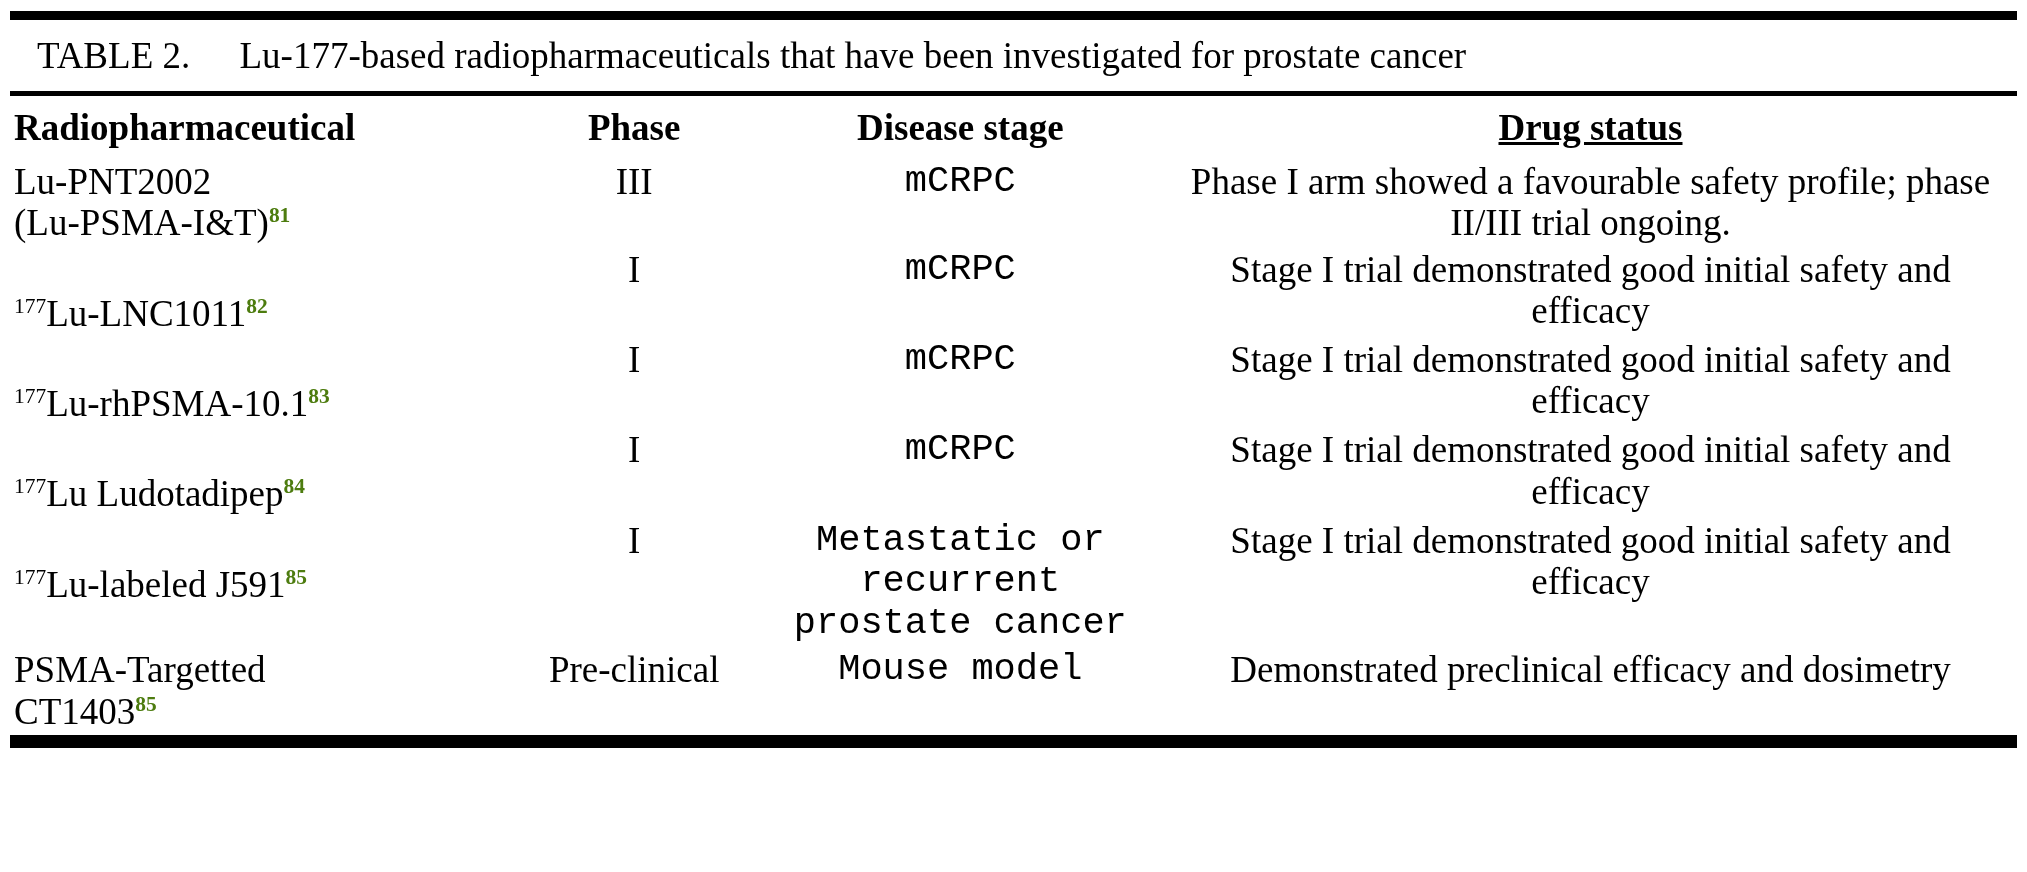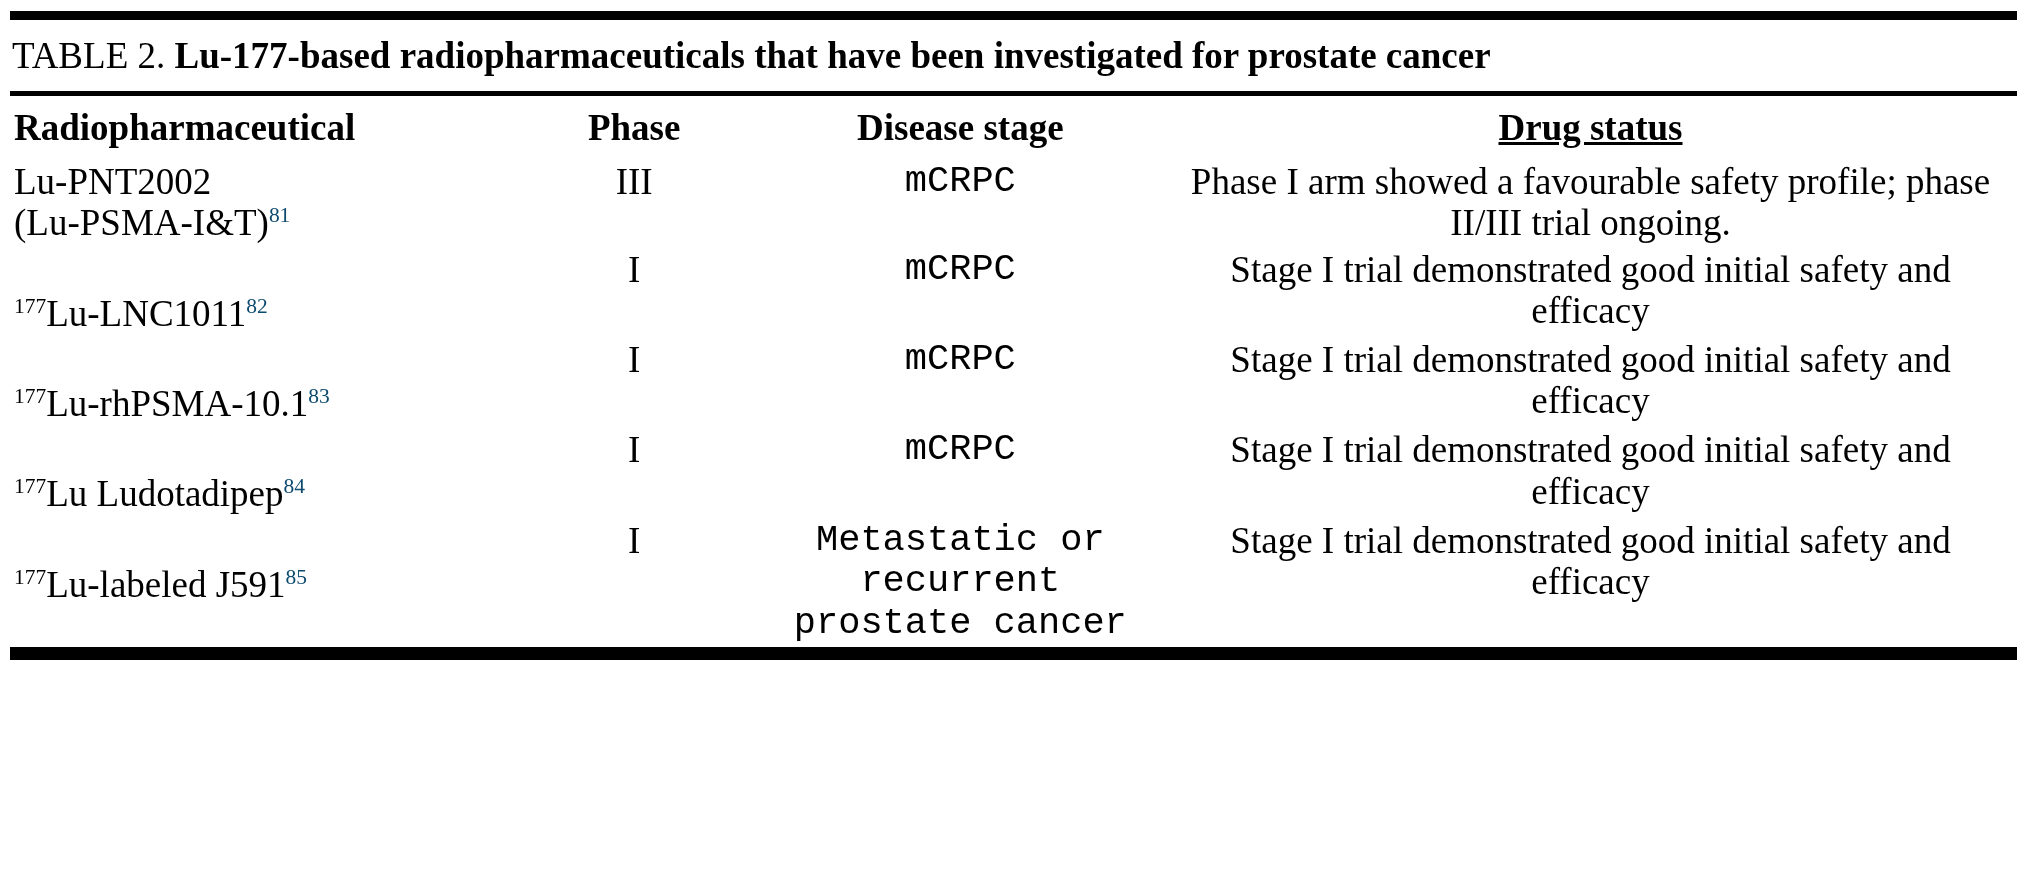--- a/index.html
+++ b/index.html
@@ -43,22 +43,22 @@
     background: #000;
   }
 
   
   .caption {
     font-size: 37px;
     line-height: 1.05;
     padding: 17px 2px 15px 2px;
     white-space: nowrap;
   }
-  .caption .cap-label { font-weight: 400; }
-  .caption .cap-title { font-weight: 700; }
+  .caption .cap-label { font-weight: 400; margin-left: 25px; }
+  .caption .cap-title { font-weight: 400; margin-left: 40px; }
 
   
   table.data {
     width: 100%;
     border-collapse: collapse;
     table-layout: fixed;
     font-size: 37px;
   }
   table.data col.c-drug   { width: 25.0%; }
   table.data col.c-phase  { width: 12.2%; }
@@ -103,21 +103,22 @@
 
   sup.iso {
     font-size: 0.58em;
     vertical-align: super;
     line-height: 0;
   }
   sup.ref {
     font-size: 0.58em;
     vertical-align: super;
     line-height: 0;
-    color: #0c4a6e;
+    color: #4d7c0f;
+    font-weight: bold;
   }
 
   .note {
     font-size: 33px;
     line-height: 1.1;
     padding: 14px 2px 12px 2px;
     white-space: nowrap;
   }
 </style>
 </head>
@@ -179,20 +180,26 @@
         <td class="d-status">Stage I trial demonstrated good initial safety and efficacy</td>
       </tr>
 
       <tr class="r5">
         <td class="d-drug"><sup class="iso">177</sup><span>Lu-labeled J591</span><sup class="ref">85</sup></td>
         <td class="d-phase">I</td>
         <td class="d-stage">Metastatic or recurrent prostate cancer</td>
         <td class="d-status">Stage I trial demonstrated good initial safety and efficacy</td>
       </tr>
 
+      <tr class="r1">
+        <td class="d-drug"><span>PSMA-Targetted</span><br><span>CT1403</span><sup class="ref">85</sup></td>
+        <td class="d-phase">Pre-clinical</td>
+        <td class="d-stage">Mouse model</td>
+        <td class="d-status">Demonstrated preclinical efficacy and dosimetry</td>
+      </tr>
 
     </tbody>
   </table>
 
   <div class="rule-thin"></div>
 
 
   <div class="rule-bottom"></div>
 
 </div>

